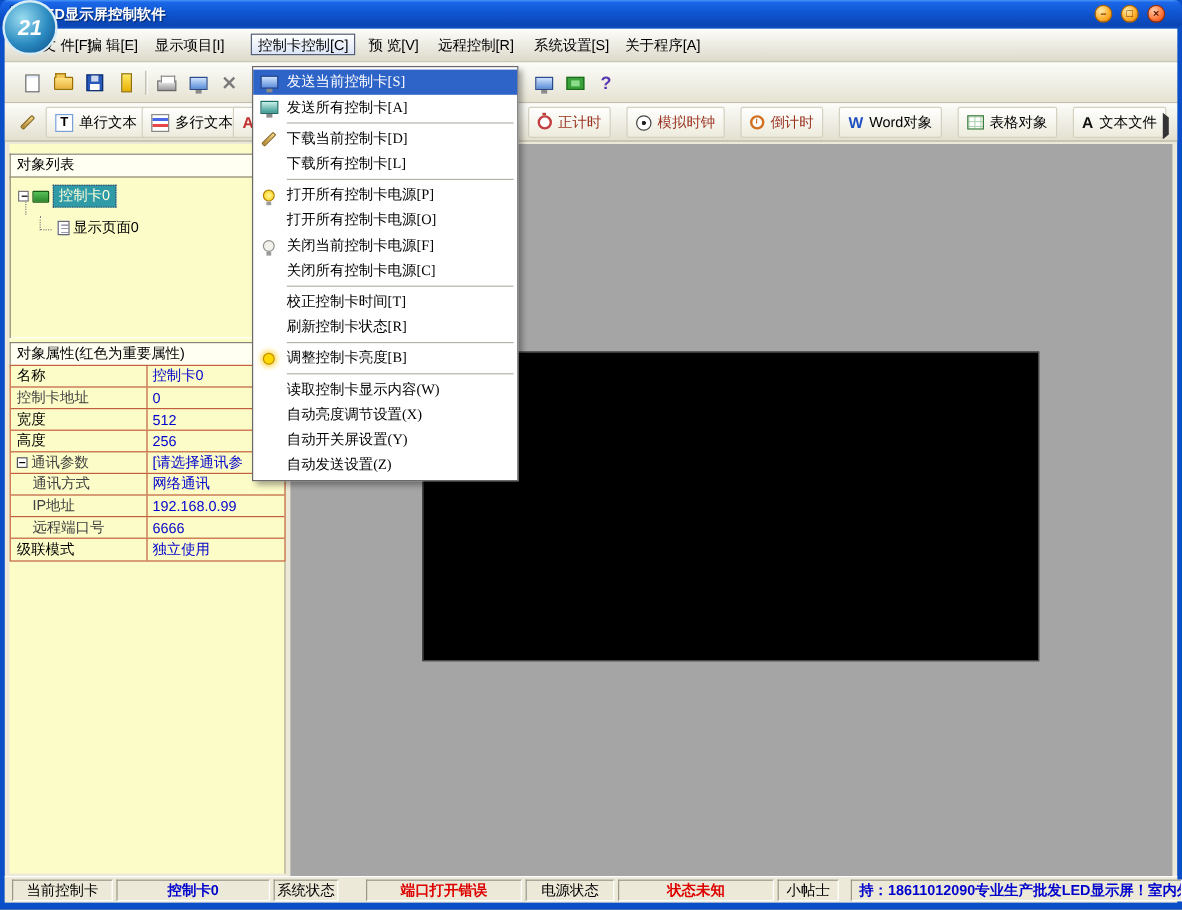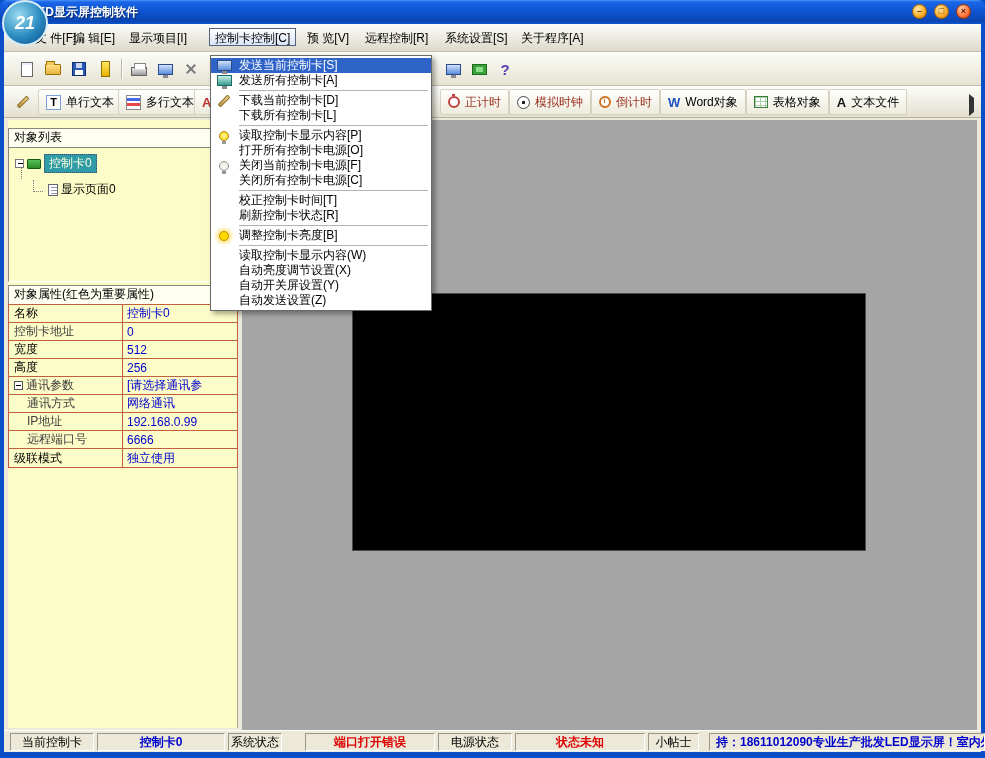--- a/index.html
+++ b/index.html
@@ -41,21 +41,21 @@
   .toolbar1 { left:4px; top:52px; width:977px; height:34px;
     background:linear-gradient(#fcfcf9,#e6e3d3); border-bottom:1px solid #c2bfae; }
   .toolbar2 { left:4px; top:86px; width:977px; height:32px;
     background:linear-gradient(#fcfcf9,#e3e0d0); border-bottom:1px solid #b5b2a2; }
   .tb { position:absolute; top:4px; width:26px; height:26px; display:flex; align-items:center; justify-content:center; }
   .tsep { position:absolute; top:7px; width:2px; height:20px; border-left:1px solid #b9b6a7; border-right:1px solid #ffffff; }
   .obtn { height:26px; display:flex; align-items:center; gap:5px; padding:0 7px;
     border:1px solid #d4d1c1; border-radius:2px; background:linear-gradient(#ffffff,#edebdc); white-space:nowrap; }
   .obtn .lbl { line-height:1; }
   .lbl-red { color:#993322; }
-  .ogroup { position:absolute; top:3px; display:flex; }
+  .ogroup { position:absolute; top:3px; display:flex; gap:13px; }
 
   
   .i-page { width:12px; height:15px; background:#fff; border:1px solid #6a6a6a; box-shadow:inset 0 2px 0 #e8f0ff; }
   .i-folder { position:relative; width:16px; height:11px; background:linear-gradient(#ffe080,#e8b440); border:1px solid #9a7000; border-radius:1px; }
   .i-folder::before { content:""; position:absolute; left:0; top:-4px; width:7px; height:3px; background:#f2c85a; border:1px solid #9a7000; border-bottom:none; }
   .i-floppy { position:relative; width:14px; height:14px; background:#2858b8; border:1px solid #10306e; }
   .i-floppy::before { content:""; position:absolute; left:3px; top:0; width:6px; height:5px; background:#cdd8ee; }
   .i-floppy::after { content:""; position:absolute; left:2px; bottom:0; width:8px; height:5px; background:#fff; }
   .i-batt { width:9px; height:16px; background:linear-gradient(#ffe860,#e8b000); border:1px solid #8f6f00; }
   .i-print { position:relative; width:16px; height:9px; background:linear-gradient(#ececec,#9a9a9a); border:1px solid #666; margin-top:5px; }
@@ -129,21 +129,21 @@
   .statusbar { left:4px; top:730px; width:977px; height:22px; background:#ECE9D8; border-top:1px solid #fff; }
   .seg { position:absolute; top:2px; height:18px; border:1px solid; border-color:#9a9789 #fff #fff #9a9789;
     display:flex; align-items:center; justify-content:center; white-space:nowrap; overflow:hidden; background:#ECE9D8; }
   .seg.lft { justify-content:flex-start; padding-left:6px; }
   .txt-blue { color:#0000CC; font-weight:bold; }
   .txt-red { color:#DD0000; font-weight:bold; }
 
   
   .dropdown { left:210px; top:55px; width:222px; background:#fff; border:1px solid #6a6a6a;
     box-shadow:3px 3px 5px rgba(0,0,0,.35); padding:2px 0; z-index:50; }
-  .mi { display:flex; align-items:center; height:15px; }
+  .mi { display:flex; align-items:center; height:21px;font-family:Liberation Serif, serif; }
   .mi-ic { width:26px; height:21px; display:flex; align-items:center; justify-content:center; flex:0 0 auto; }
   .mi-label { padding-left:2px; white-space:nowrap; }
   .mi.hl { background:#2E63C8; color:#fff; }
   .msep { height:5px; position:relative; }
   .msep::after { content:""; position:absolute; left:28px; right:3px; top:2px; border-top:1px solid #b4b4ac; }
 
   
   .watermark { left:2px; top:0; z-index:99; display:flex; align-items:center; gap:5px; }
   .wm-logo { width:46px; height:46px; border-radius:50%;
     background:radial-gradient(circle at 35% 32%,#9adcf0,#2a8ac0 55%,#0b4a86); border:2px solid #d6ecf6;
@@ -371,21 +371,21 @@
   </div>
   <div class="mi">
     <span class="mi-ic"></span>
     <span class="mi-label">下载所有控制卡[L]</span>
   </div>
   <div class="msep"></div>
   <div class="mi">
     <span class="mi-ic">
         <span class="i-bulb on"></span>
       </span>
-    <span class="mi-label">读取控制卡显示内容[P]</span>
+    <span class="mi-label">打开所有控制卡电源[P]</span>
   </div>
   <div class="mi">
     <span class="mi-ic"></span>
     <span class="mi-label">打开所有控制卡电源[O]</span>
   </div>
   <div class="mi">
     <span class="mi-ic">
         <span class="i-bulb off"></span>
       </span>
     <span class="mi-label">关闭当前控制卡电源[F]</span>

